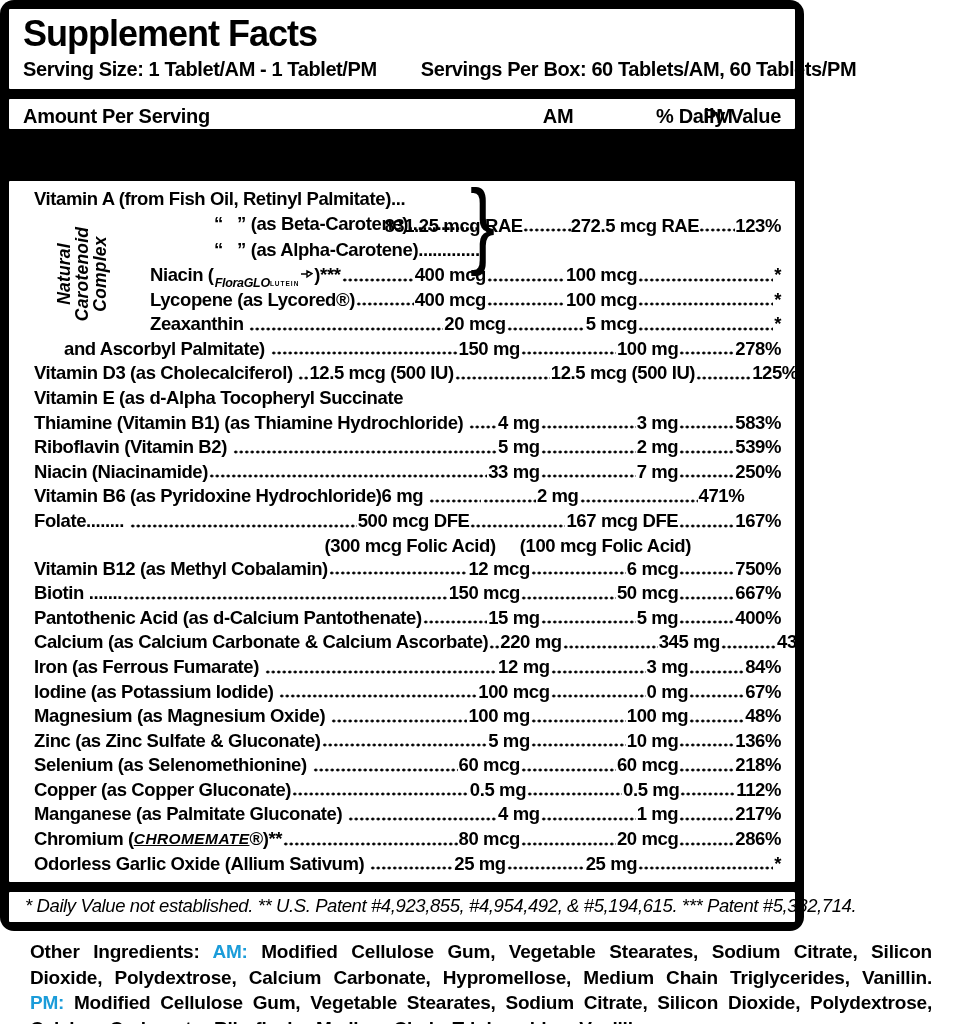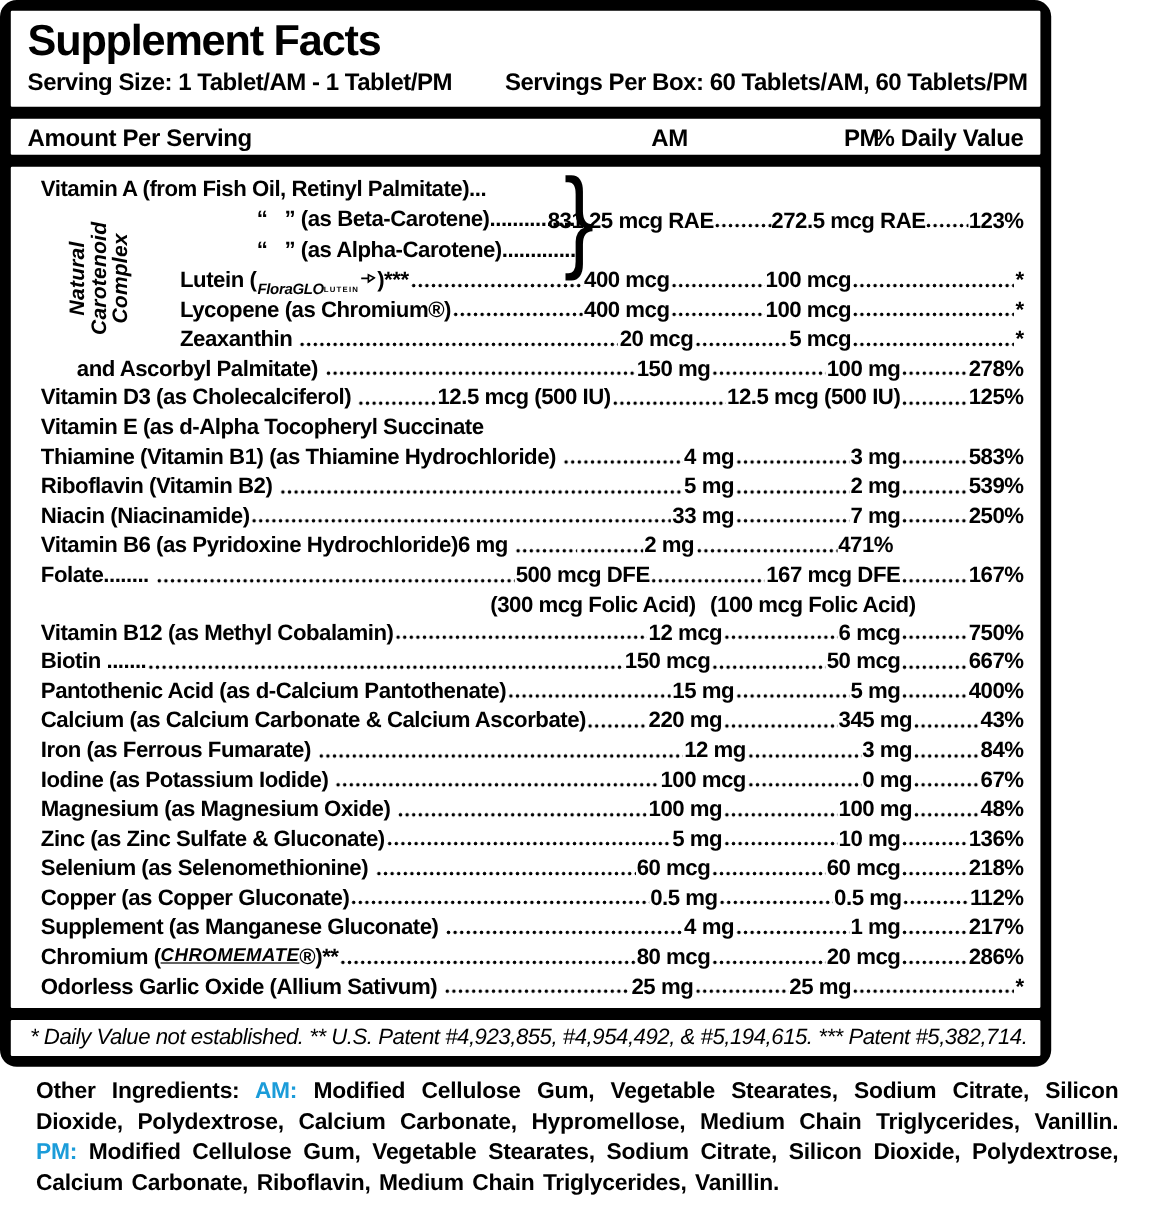--- a/index.html
+++ b/index.html
@@ -2,61 +2,61 @@
 <html style="--accent: #1b9cd9;"><head>
 <meta charset="utf-8">
 <style>
   html,body{margin:0;padding:0;}
   body{
     width:958px;height:1024px;overflow:hidden;background:#fff;color:#000;
     font-family:"Liberation Sans",sans-serif;font-weight:bold;
     -webkit-font-smoothing:antialiased;
   }
   .frame{
-    box-sizing:border-box;width:876px;background:#000;border-radius:14px;
+    box-sizing:border-box;width:804px;background:#000;border-radius:14px;
     padding:7px;display:flex;flex-direction:column;gap:6px;
   }
   .sec{background:#fff;border:2px solid #000;border-radius:3px;box-sizing:border-box;}
 
   
   .sec-title{padding:4px 14px 8px;}
   .title{font-size:36px;letter-spacing:-1px;line-height:42px;}
   .serving-line{display:flex;gap:44px;font-size:20px;letter-spacing:-0.4px;margin-top:3px;white-space:pre;}
 
   
   .sec-hdr{position:relative;height:34px;font-size:20px;letter-spacing:-0.3px;}
   .sec-hdr span{position:absolute;top:3px;line-height:28px;white-space:pre;}
   .h-amount{left:14px;}
   .h-am{left:549px;transform:translateX(-50%);}
   .h-pm{left:709px;transform:translateX(-50%);}
   .h-dv{right:14px;}
 
   
-  .sec-body{padding:5px 14px 6px 25px;font-size:18.5px;letter-spacing:-0.4px;overflow:hidden;}
+  .sec-body{padding:5px 14px 6px 25px;font-size:18.5px;letter-spacing:-0.4px;overflow:hidden;margin-top:42px;}
   .rline{display:flex;align-items:flex-end;height:24.6px;line-height:24.6px;white-space:pre;}
   .pre{height:24.6px;line-height:24.6px;white-space:pre;}
   .row.two .rline{padding-left:30px;}
   .nm{white-space:pre;display:flex;align-items:flex-end;}
   .val{white-space:pre;}
   .lead{
     flex:1 1 16px;min-width:10px;align-self:stretch;
     background-image:radial-gradient(circle,#000 1.35px,rgba(0,0,0,0) 1.7px);
     background-size:5.5px 4px;background-repeat:repeat-x;
     background-position:0 calc(100% - 6px);
     margin:0 1px;
   }
   .l2{flex:0 0 95px;}
   .l3{flex:0 0 55px;}
   .row.star .l2,.star .l2{flex:0 0 78px;}
   .row.star .l3,.star .l3{flex:0 0 135px;}
   .row.inline .lead{flex:0 0 52px;}
   .row.inline .l2{flex:0 0 53px;}
   .row.inline .l3{flex:0 0 118px;}
   .row.inline .rline::after{content:"";flex:1 1 auto;}
-  .subline{display:flex;justify-content:flex-end;gap:12px;padding-right:90px;height:23px;line-height:23px;white-space:pre;}
+  .subline{display:flex;justify-content:flex-end;gap:24px;padding-right:90px;height:23px;line-height:23px;white-space:pre;}
 
   
   .caro{position:relative;}
   .caro-l1{height:25px;line-height:25px;white-space:pre;}
   .caro-flex{display:flex;}
   .caro-vert{width:96px;display:grid;place-items:center;overflow:visible;}
   .caro-vert-text{
     transform:rotate(-90deg);font-style:italic;font-size:17.5px;line-height:18px;
     text-align:center;white-space:pre-line;letter-spacing:0.2px;
   }
@@ -117,32 +117,32 @@
       <div class="caro-flex">
         <div class="caro-vert">
           <div class="caro-vert-text">Natural
 Carotenoid
 Complex</div>
         </div>
         <div class="caro-main">
           <div class="ditto">“   ” (as Beta-Carotene)...............</div>
           <div class="ditto">“   ” (as Alpha-Carotene).............</div>
           <div class="rline star">
-            <span class="nm"><span>Lutein (</span><span class="fg"><span class="fg-top">FloraGLO</span><span class="fg-sub">LUTEIN</span></span><span class="fg-arrow"><svg width="13" height="11" viewBox="0 0 13 11">
+            <span class="nm"><span>Niacin (</span><span class="fg"><span class="fg-top">FloraGLO</span><span class="fg-sub">LUTEIN</span></span><span class="fg-arrow"><svg width="13" height="11" viewBox="0 0 13 11">
                     <path d="M1 6 L7 6 L7 3 L12 5.5 L7 9 L7 6.5" fill="none" stroke="#000" stroke-width="1.4"></path>
                   </svg></span><span>)***</span></span>
             <span class="lead"></span>
             <span class="val">400 mcg</span>
             <span class="lead l2"></span>
             <span class="val">100 mcg</span>
             <span class="lead l3"></span>
             <span class="val">*</span>
           </div>
           <div class="rline star">
-            <span class="nm">Lycopene (as Chromium®)</span>
+            <span class="nm">Lycopene (as Lycored®)</span>
             <span class="lead"></span>
             <span class="val">400 mcg</span>
             <span class="lead l2"></span>
             <span class="val">100 mcg</span>
             <span class="lead l3"></span>
             <span class="val">*</span>
           </div>
           <div class="rline star">
             <span class="nm">Zeaxanthin </span>
             <span class="lead"></span>
@@ -406,21 +406,21 @@
       <span class="val pm">0.5 mg</span>
       <span class="lead l3"></span>
       <span class="val dv">112%</span>
     </div>
 
   </div>
 
   <div class="row">
 
     <div class="rline">
-      <span class="nm"><span class="n1">Supplement (as Manganese Gluconate) </span></span>
+      <span class="nm"><span class="n1">Manganese (as Palmitate Gluconate) </span></span>
       <span class="lead"></span>
       <span class="val am">4 mg</span>
       <span class="lead l2"></span>
       <span class="val pm">1 mg</span>
       <span class="lead l3"></span>
       <span class="val dv">217%</span>
     </div>
 
   </div>
 

